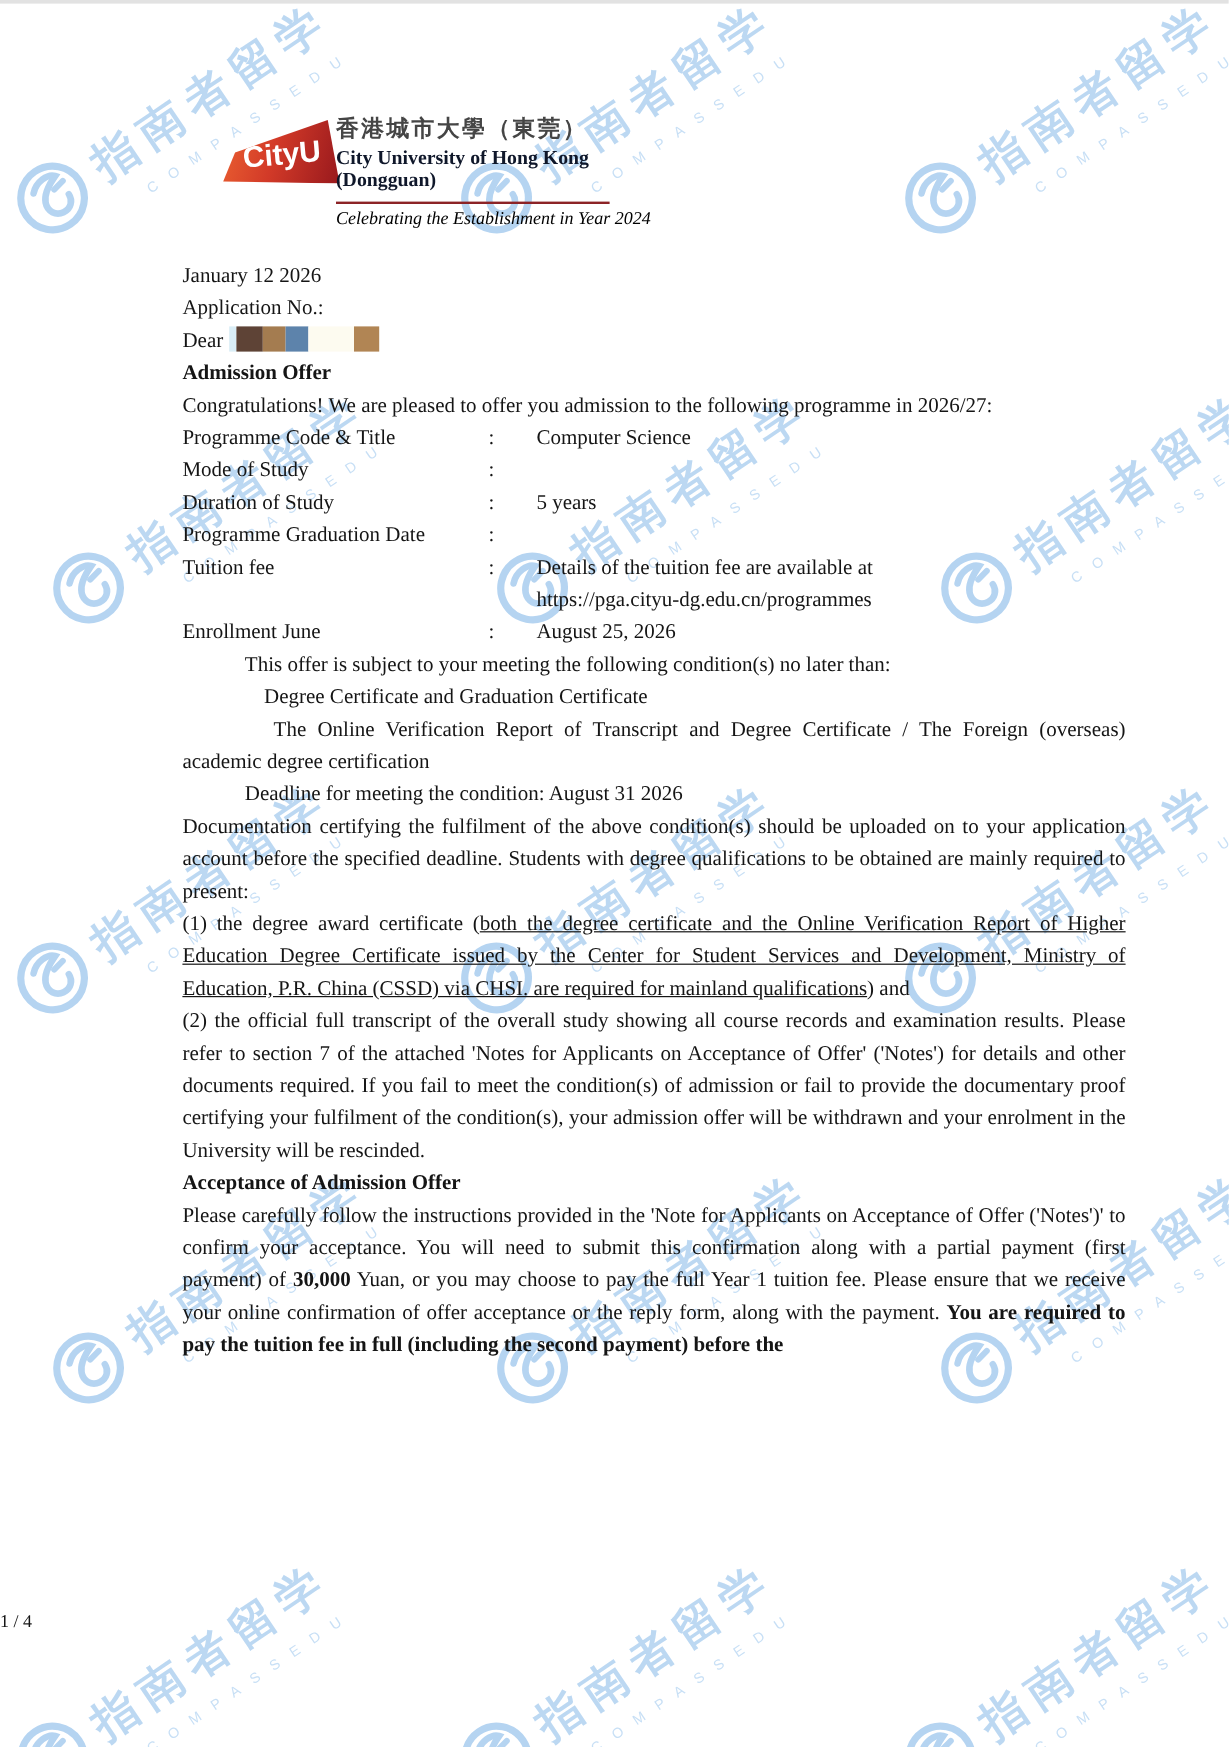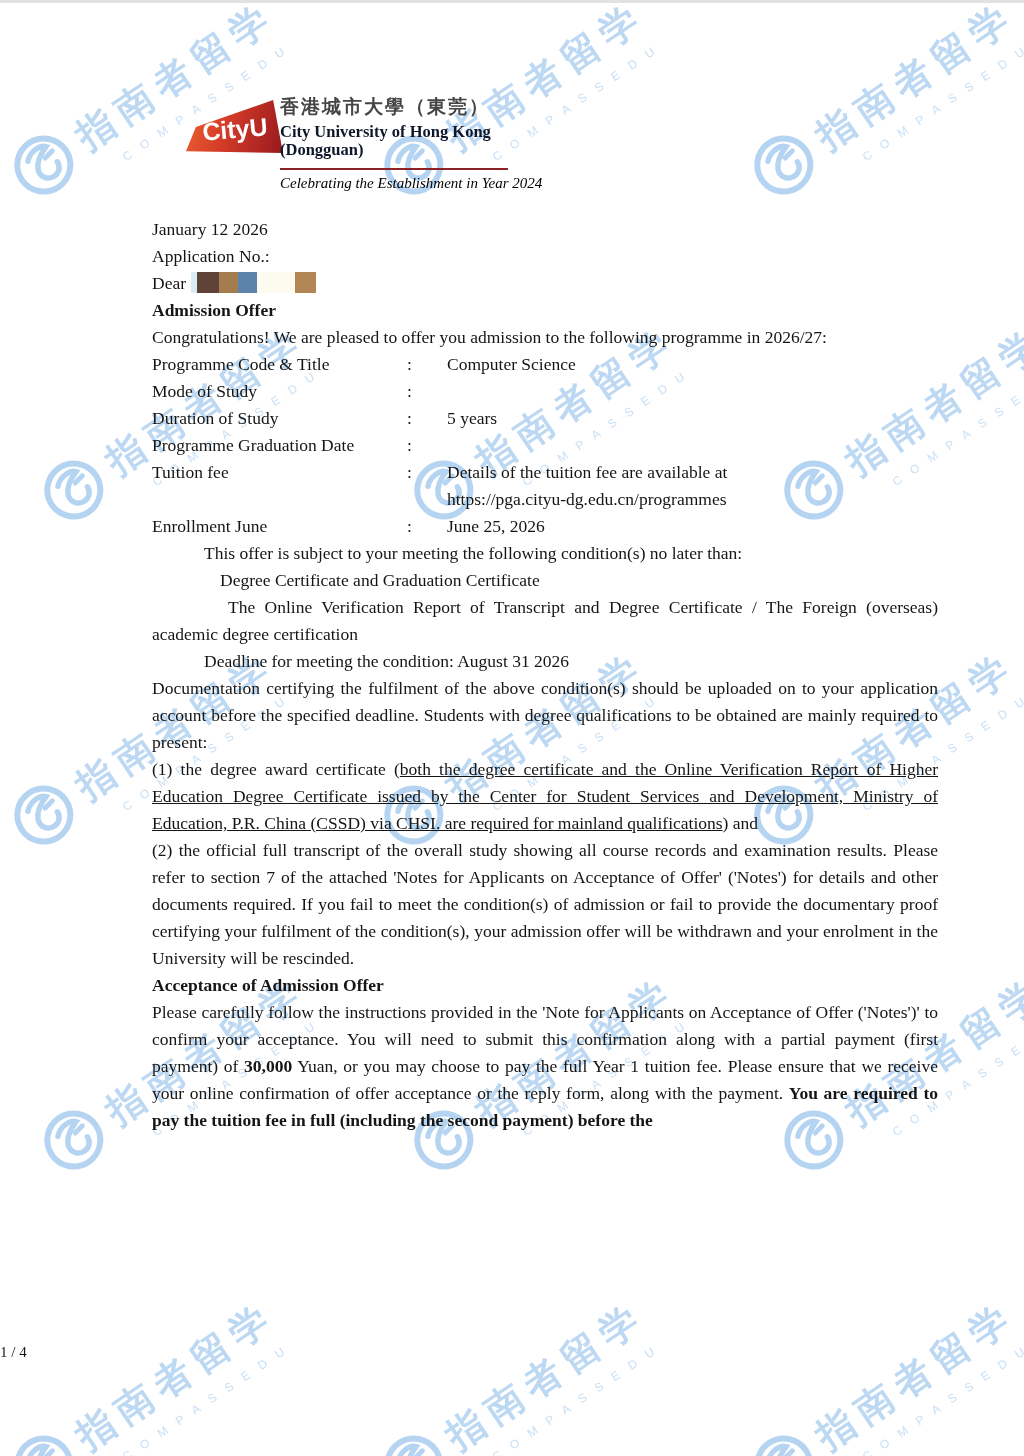--- a/index.html
+++ b/index.html
@@ -289,21 +289,21 @@
       <span class="prog-label">Tuition fee</span>
       <span class="prog-colon">:</span>
       <span class="prog-value">
         <div>Details of the tuition fee are available at</div>
         <div>https://pga.cityu-dg.edu.cn/programmes</div>
       </span>
     </div>
     <div class="prog-row">
       <span class="prog-label">Enrollment June</span>
       <span class="prog-colon">:</span>
-      <span class="prog-value">June 25, 2026</span>
+      <span class="prog-value">August 25, 2026</span>
     </div>
   </div>
 
   <div class="cond-block">
     <div class="cond-1">This offer is subject to your meeting the following condition(s) no later than:</div>
     <div class="cond-2">Degree Certificate and Graduation Certificate</div>
     <div class="cond-3">The Online Verification Report of Transcript and Degree Certificate / The Foreign (overseas) academic degree certification</div>
     <div class="deadline">Deadline for meeting the condition: August 31 2026</div>
   </div>
 

